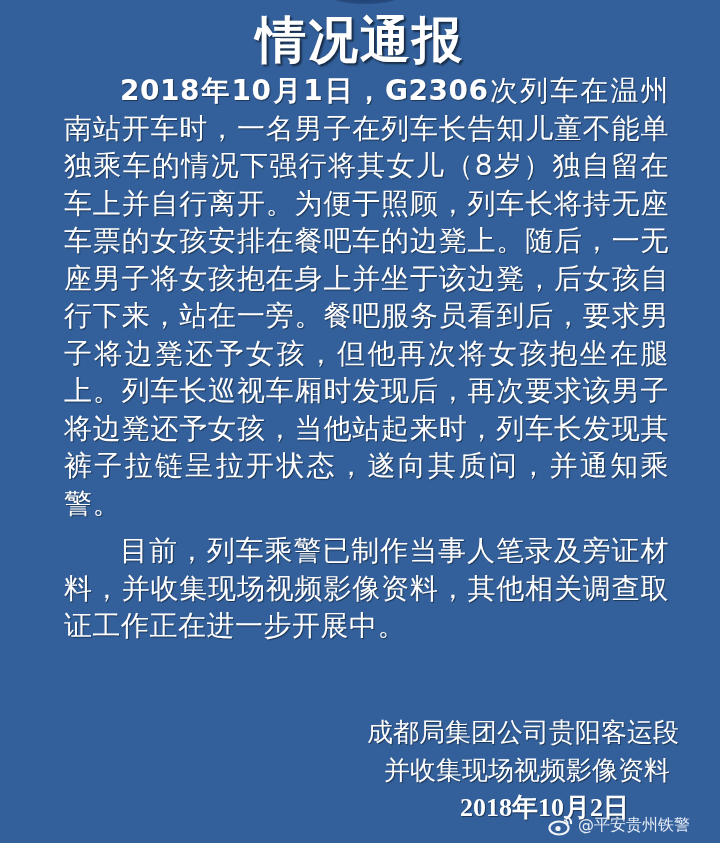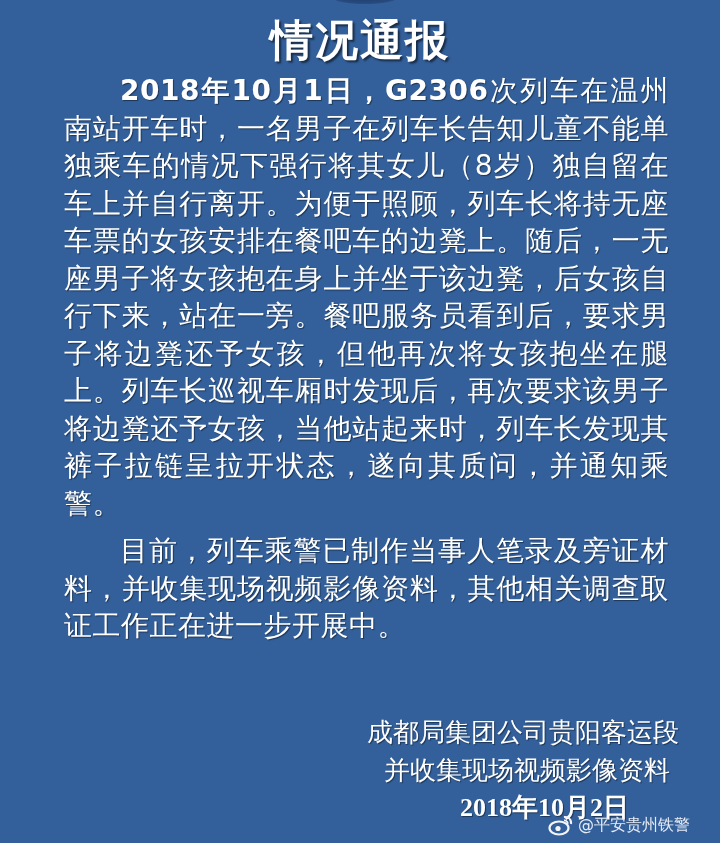--- a/index.html
+++ b/index.html
@@ -9,21 +9,21 @@
     font-family: "DejaVu Sans", "Liberation Sans", sans-serif;
     color: #ffffff;
   }
   .top-ornament {
     position: absolute; left: 330px; top: -12px; width: 70px; height: 16px;
     border-radius: 50%; background: radial-gradient(ellipse at center, #1d3a66 0%, #26497d 60%, rgba(51,96,155,0) 100%);
   }
   .title {
     position: absolute; left: 0; right: 0; top: 12px; text-align: center;
     font-family: "DejaVu Serif", "Liberation Serif", serif;
-    font-size: 43px; letter-spacing: 2px; line-height: 56px;
+    font-size: 50px; letter-spacing: 2px; line-height: 56px;
     text-shadow: 2px 2px 2px rgba(0,0,0,0.55);
   }
   .body {
     position: absolute; left: 64px; width: 605px; top: 72px;
     font-size: 28px; line-height: 37.5px; letter-spacing: 0.5px;
     text-shadow: 1px 1px 1px rgba(0,0,0,0.45);
   }
   .para { text-indent: 2em; margin: 0 0 10px 0; text-align: justify; }
   .para .strong { font-weight: bold; }
   .sign {

